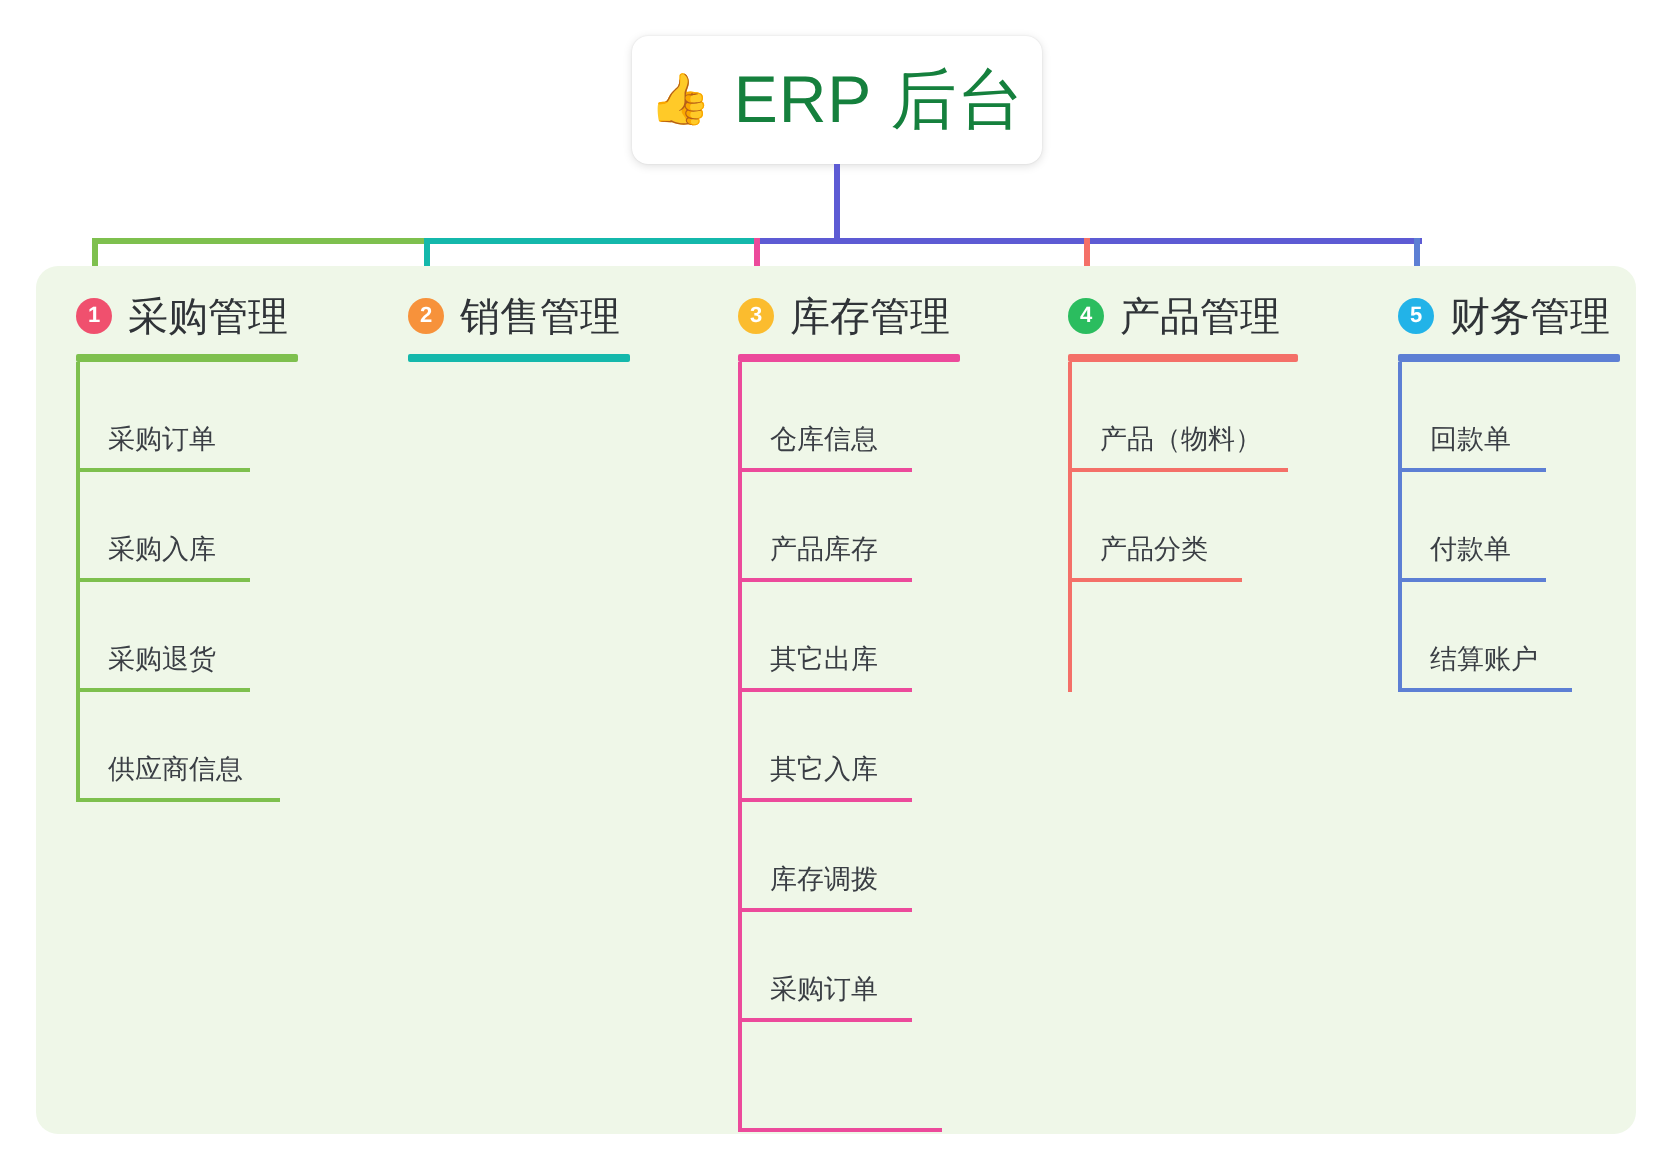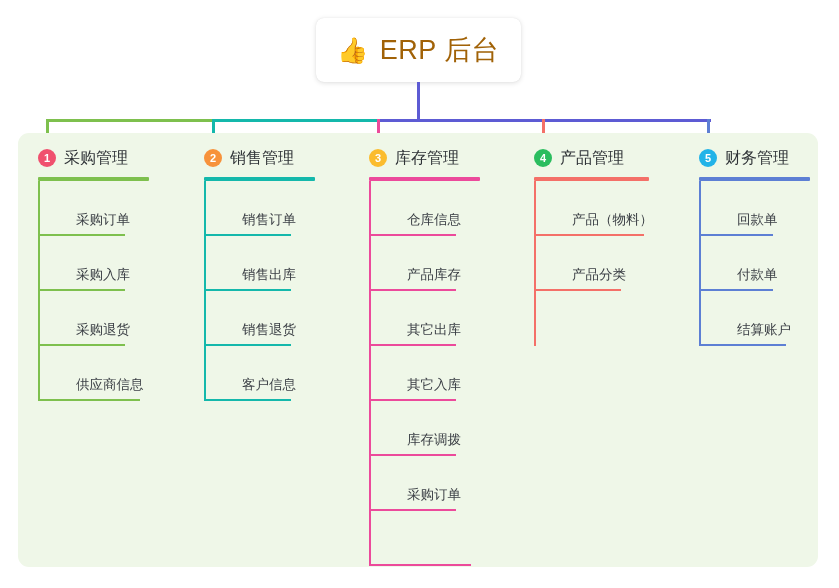--- a/index.html
+++ b/index.html
@@ -17,21 +17,21 @@
     left: 316px; top: 18px;
     width: 205px; height: 64px;
     background: #ffffff;
     border-radius: 8px;
     box-shadow: 0 1px 5px rgba(0,0,0,0.13), 0 0 1px rgba(0,0,0,0.10);
     display: flex; align-items: center; justify-content: center;
     gap: 11px;
   }
   .title-emoji { font-size: 25px; line-height: 1; }
   .title-text {
-    font-size: 27px; color: #a16207; letter-spacing: .5px;
+    font-size: 33px; color: #15803d; letter-spacing: .5px;
     white-space: nowrap;
   }
 
   
   .ln { position: absolute; }
   .v { width: 3px; }
   .h { height: 3px; }
 
   
   .panel {
@@ -44,34 +44,34 @@
 
   
   .col { position: absolute; top: 146px; }
   .col-head { display: flex; align-items: center; gap: 8px; height: 24px; }
   .badge {
     width: 18px; height: 18px; border-radius: 50%;
     color: #ffffff; font-size: 11px; font-weight: bold;
     display: flex; align-items: center; justify-content: center;
     flex: 0 0 18px;
   }
-  .col-title { font-size: 16px; color: #2f3337; white-space: nowrap; }
+  .col-title { font-size: 20px; color: #2f3337; white-space: nowrap; }
   .head-rule { height: 4px; margin-top: 7px; border-radius: 1px; }
 
   .items { position: relative; margin-top: 0px; }
   .spine { position: absolute; left: 0; top: 0; width: 2px; }
   .item {
     position: relative;
     height: 55px;
     display: flex; align-items: flex-end;
   }
   .item-label {
     font-size: 13.5px; color: #3a3e44;
     white-space: nowrap;
-    padding-left: 38px; padding-bottom: 7px;
+    padding-left: 16px; padding-bottom: 7px;
   }
   .item-rule {
     position: absolute; left: 0; bottom: 0; height: 2px;
   }
 </style>
 </head>
 <body>
 
 <div id="root">
 
@@ -120,39 +120,20 @@
             <div class="item-rule" style="background: rgb(126, 192, 78); width: 102px;"></div>
           </div>
         </div>
       </div>
       <div class="col" style="left: 204px; width: 118px;">
         <div class="col-head">
           <div class="badge" style="background: rgb(247, 146, 59);">2</div>
           <div class="col-title">销售管理</div>
         </div>
         <div class="head-rule" style="background: rgb(20, 184, 171); width: 111px;"></div>
-        <div class="items">
-          <div class="spine" style="background: rgb(20, 184, 171); height: 220px;"></div>
-          <div class="item">
-            <div class="item-label">销售订单</div>
-            <div class="item-rule" style="background: rgb(20, 184, 171); width: 87px;"></div>
-          </div>
-          <div class="item">
-            <div class="item-label">销售出库</div>
-            <div class="item-rule" style="background: rgb(20, 184, 171); width: 87px;"></div>
-          </div>
-          <div class="item">
-            <div class="item-label">销售退货</div>
-            <div class="item-rule" style="background: rgb(20, 184, 171); width: 87px;"></div>
-          </div>
-          <div class="item">
-            <div class="item-label">客户信息</div>
-            <div class="item-rule" style="background: rgb(20, 184, 171); width: 87px;"></div>
-          </div>
-        </div>
       </div>
       <div class="col" style="left: 369px; width: 118px;">
         <div class="col-head">
           <div class="badge" style="background: rgb(251, 188, 46);">3</div>
           <div class="col-title">库存管理</div>
         </div>
         <div class="head-rule" style="background: rgb(236, 74, 155); width: 111px;"></div>
         <div class="items">
           <div class="spine" style="background: rgb(236, 74, 155); height: 385px;"></div>
           <div class="item">

